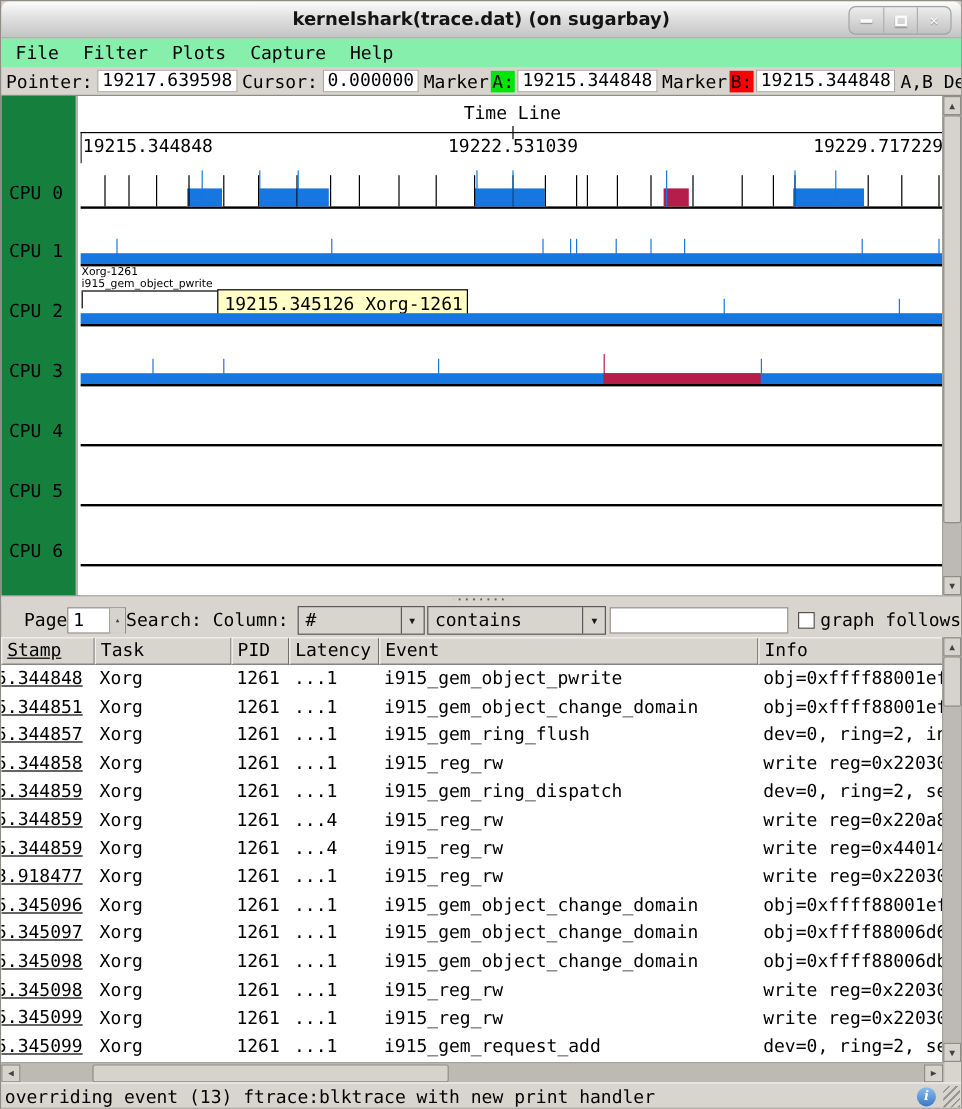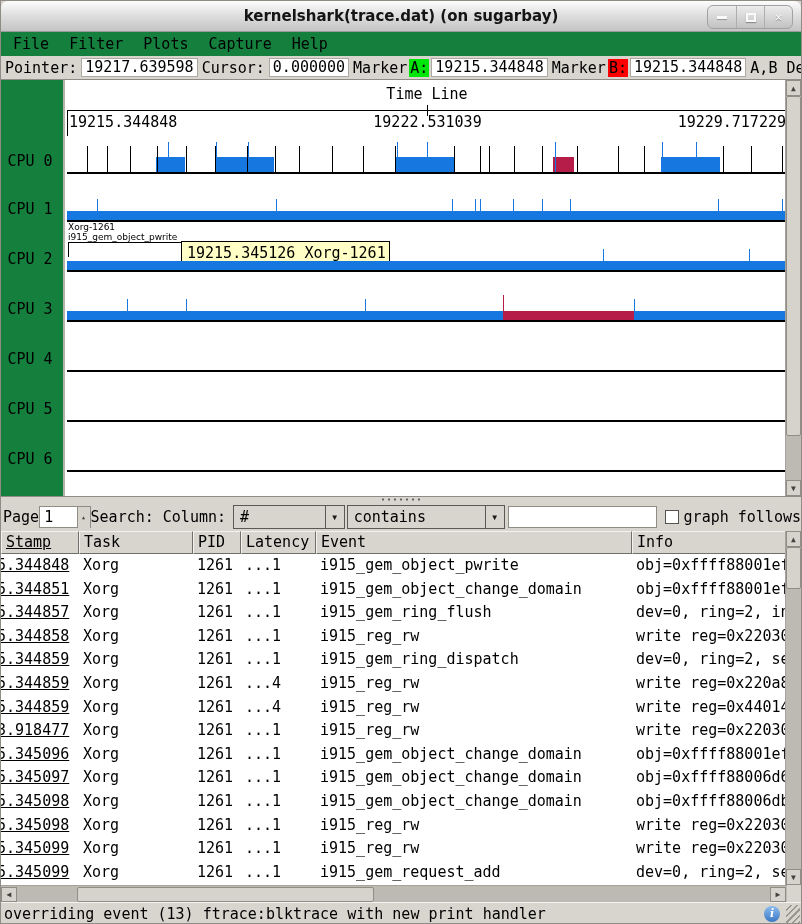--- a/index.html
+++ b/index.html
@@ -18,21 +18,21 @@
     border:1px solid #a2a2a2; border-radius:6px; overflow:hidden;
     background:linear-gradient(#ececec,#c2c2c2); }
   .winbtn { width:28px; height:22px; display:flex; align-items:center; justify-content:center;
     border-left:1px solid #aeaeae; color:#fafafa; font-size:12px; font-weight:bold; cursor:default; }
   .winbtn:first-child { border-left:none; }
   .g-min { width:10px; height:3px; background:#fafafa; box-shadow:0 1px 1px rgba(0,0,0,.3); }
   .g-max { width:10px; height:9px; border:2px solid #fafafa; box-shadow:0 1px 1px rgba(0,0,0,.3); }
   .g-close { text-shadow:0 1px 1px rgba(0,0,0,.35); }
   
   .menubar { height:24px; display:flex; align-items:center; padding-left:2px;
-    font-size:15px; background:#15803d; }
+    font-size:15px; background:#86efac; }
   .menu-item { padding:0 10px; line-height:24px; }
   
   .infobar { height:24px; display:flex; align-items:center; font-size:15px;
     white-space:nowrap; overflow:hidden; padding-left:2px; border-bottom:1px solid #8f8c85; }
   .ib-label { padding:0 2px; }
   .field { background:#fff; border:1px solid #aca9a2; height:19px; line-height:17px;
     padding:0 3px; margin:0 2px; }
   .mk { padding:0 1px; }
   .mk-a { background:#00e60a; }
   .mk-b { background:#fe0000; color:#000; }
@@ -73,21 +73,21 @@
     display:flex; align-items:center; justify-content:center; }
   .hthumb { position:absolute; top:1px; left:76px; width:297px; height:15px;
     background:#d6d3cc; border:1px solid #908d86; border-radius:2px; }
   
   .splitter { height:5px; background:#d8d5cf; }
   .dots { width:46px; height:3px; margin:1px auto 0;
     background-image:radial-gradient(circle,#5f5d58 1px,transparent 1.2px);
     background-size:6px 3px; background-position:center; }
   
   .searchbar { height:28px; display:flex; align-items:center; font-size:15px;
-    white-space:nowrap; overflow:hidden; padding-left:2px; }
+    white-space:nowrap; overflow:hidden; padding-left:19px; }
   .spin { width:52px; height:22px; background:#fff; border:1px solid #8f8c85;
     position:relative; padding-left:4px; line-height:20px; margin-left:0; }
   .spin-btns { position:absolute; right:0; top:0; width:13px; height:100%;
     border-left:1px solid #8f8c85; display:flex; flex-direction:column; }
   .spin-btns div { flex:1; background:#d6d3cc; font-size:5px; color:#44423d;
     display:flex; align-items:center; justify-content:center; }
   .lbl-search { }
   .combo { height:24px; background:#d8d5cf; border:1px solid #5b5954; display:flex;
     align-items:center; padding-left:6px; position:relative; }
   .combo-1 { width:113px; margin-left:7px; }

